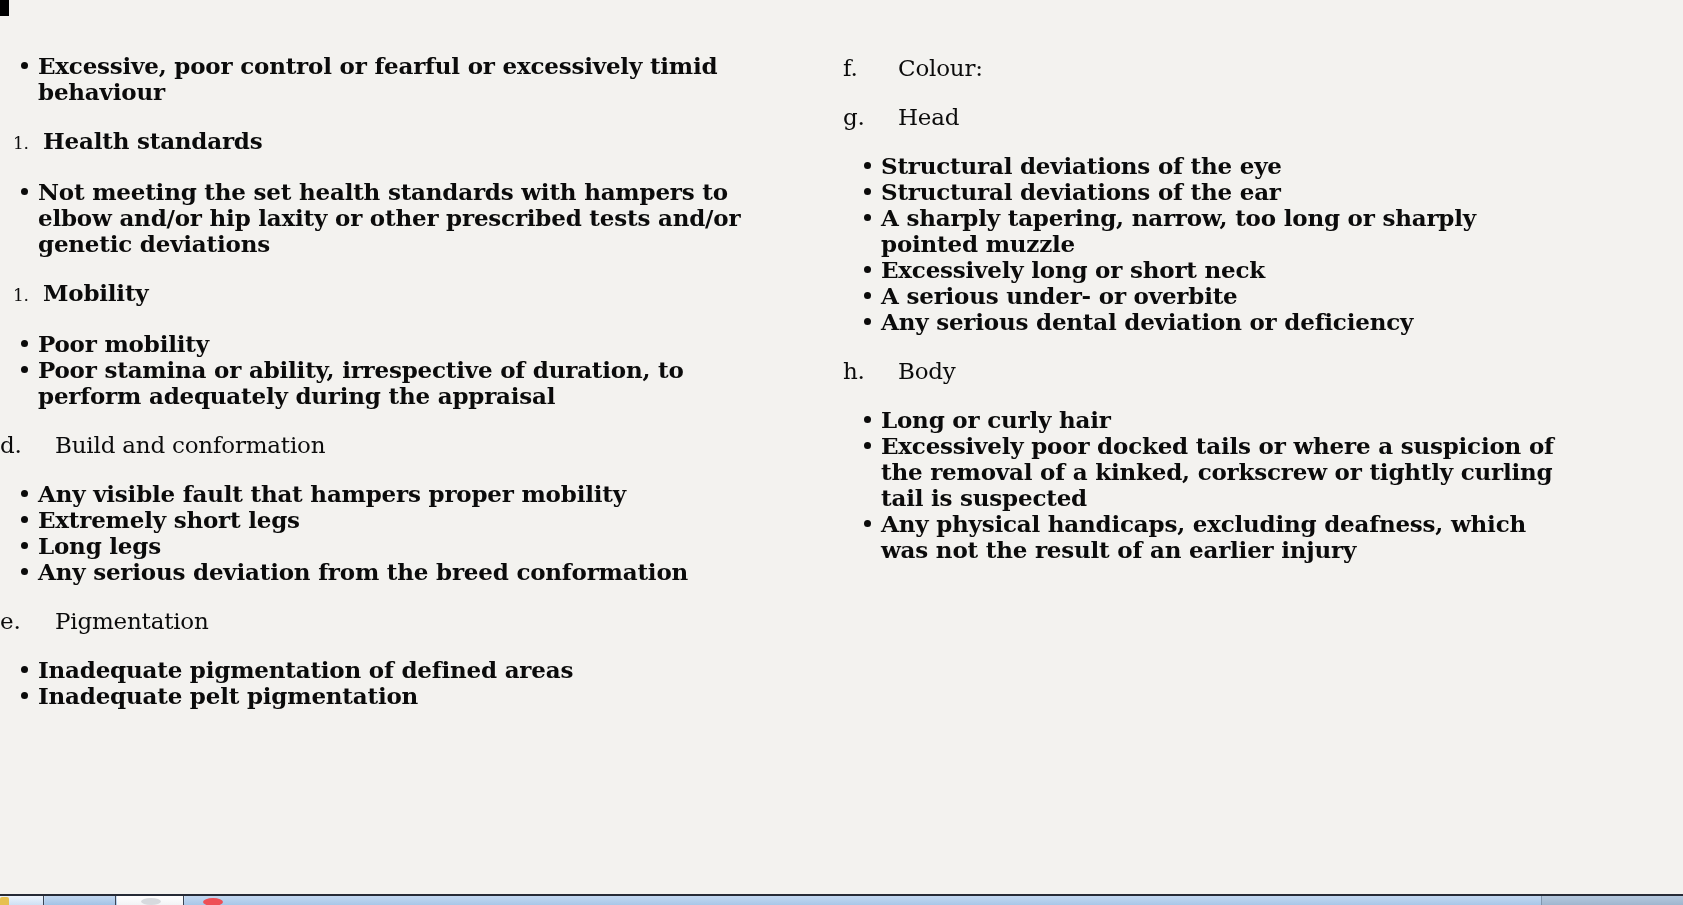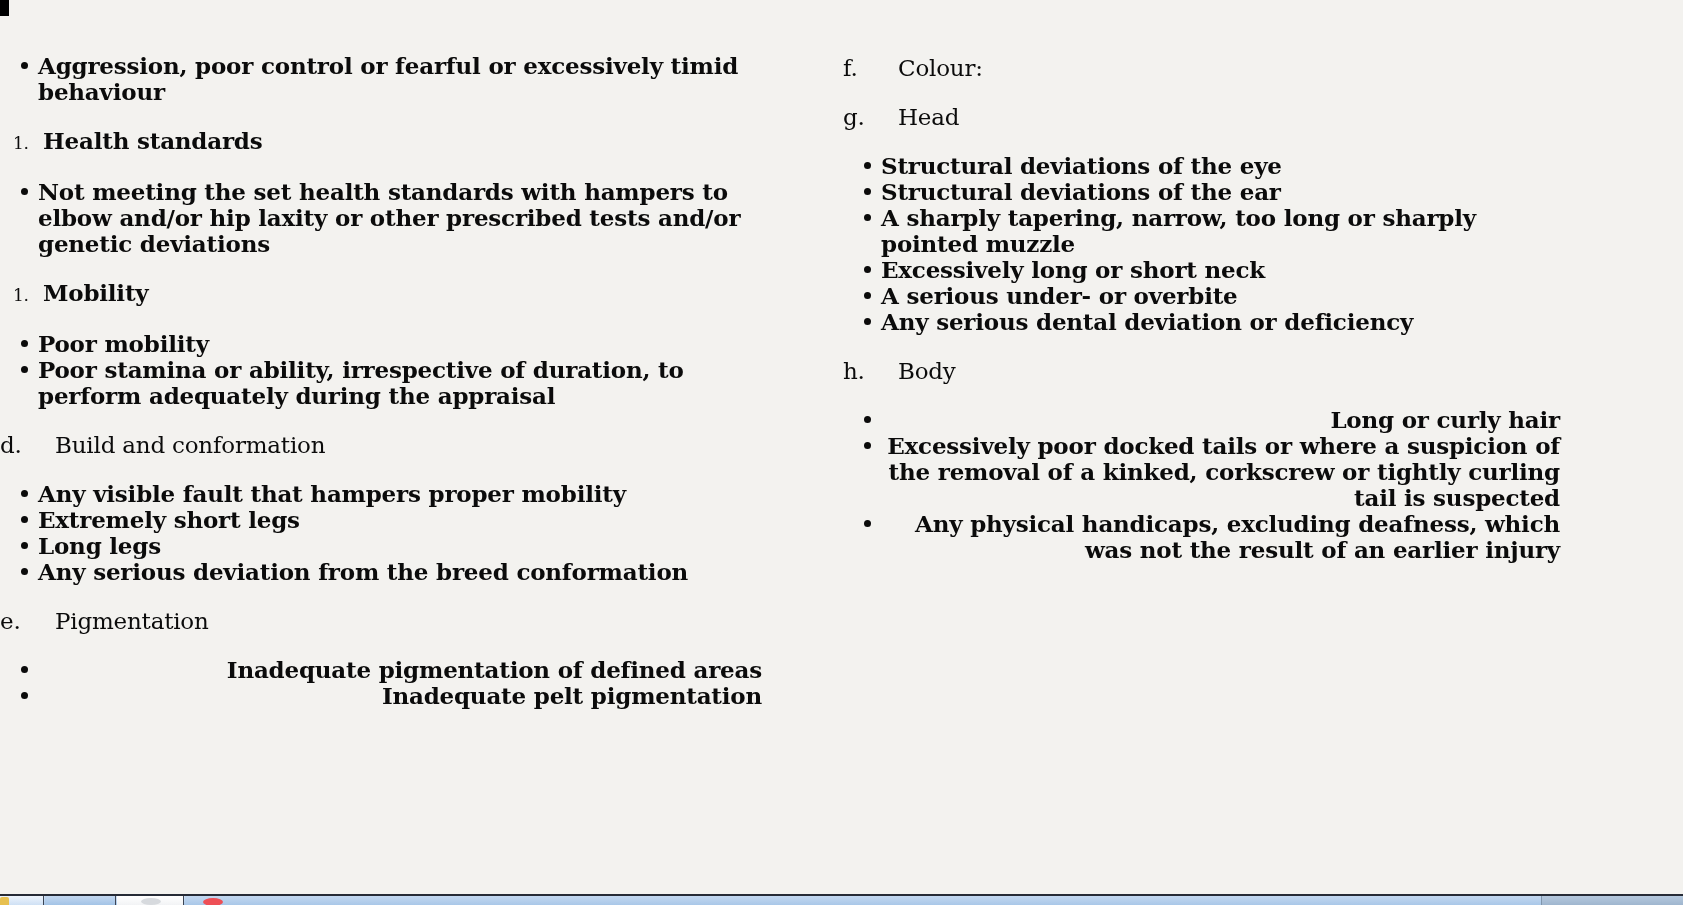--- a/index.html
+++ b/index.html
@@ -9,21 +9,21 @@
     font-family:"DejaVu Serif","Liberation Serif",serif;
     color:#0b0b0b;
   }
   .corner-artifact{
     position:absolute;left:0;top:0;width:9px;height:16px;background:#000;
   }
   .column{position:absolute;top:0;}
   .column-left{left:0;top:53px;width:762px;}
   .column-right{left:843px;top:55px;width:717px;}
   .block{margin:0 0 23px 0;}
-  .block:last-child{margin-bottom:0;text-align:right;}
+  .block:last-child{margin-bottom:0;}
   .bullet-item{
     position:relative;
     padding-left:38px;
     font-weight:bold;
     font-size:23px;
     line-height:26px;
     letter-spacing:-0.2px;
   }
   .bullet-item .dot{
     position:absolute;left:21px;top:9px;
@@ -59,21 +59,21 @@
   .tb-appdot{position:absolute;left:18px;top:2px;width:20px;height:8px;background:#ee4f56;border-radius:50%;}
   .tb-tray{left:1541px;width:142px;background:linear-gradient(#b5c8dd,#9fb6cf);border-left:1px solid #8096ad;}
 </style>
 </head>
 <body>
 
 <div class="corner-artifact"></div>
 
 <div class="column column-left">
     <div class="block">
-      <div class="bullet-item"><span class="dot"></span><span>Aggression, poor control or fearful or excessively timid behaviour</span></div>
+      <div class="bullet-item"><span class="dot"></span><span>Excessive, poor control or fearful or excessively timid behaviour</span></div>
     </div>
     <div class="block header-line header-numbered">
       <span class="marker">1.</span>
       <span class="label">Health standards</span>
     </div>
     <div class="block">
       <div class="bullet-item"><span class="dot"></span><span>Not meeting the set health standards with hampers to elbow and/or hip laxity or other prescribed tests and/or genetic deviations</span></div>
     </div>
     <div class="block header-line header-numbered">
       <span class="marker">1.</span>

